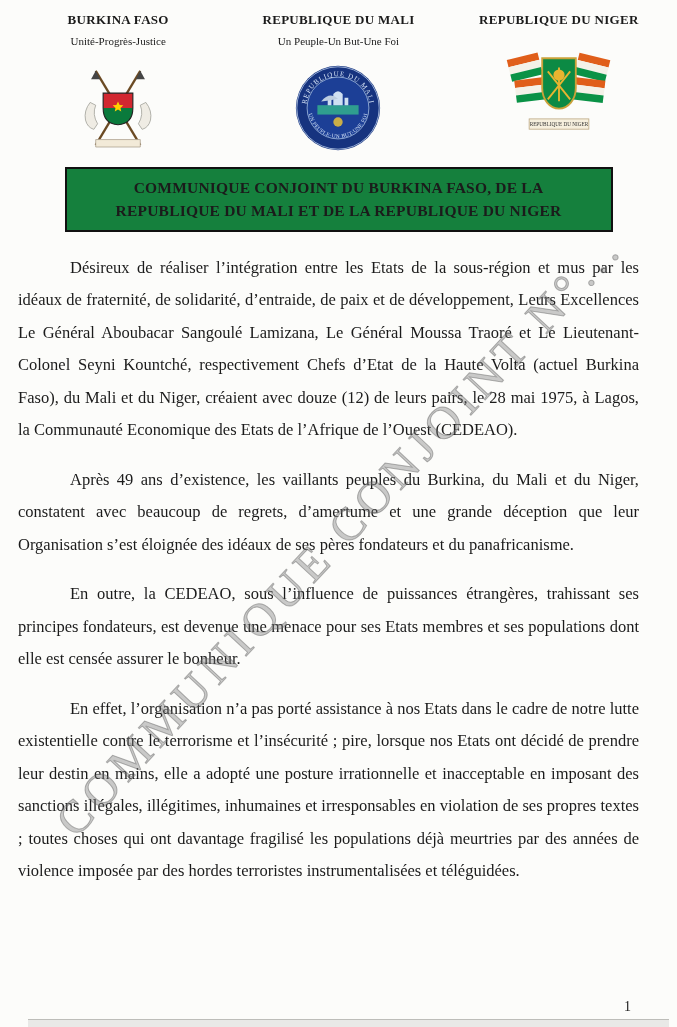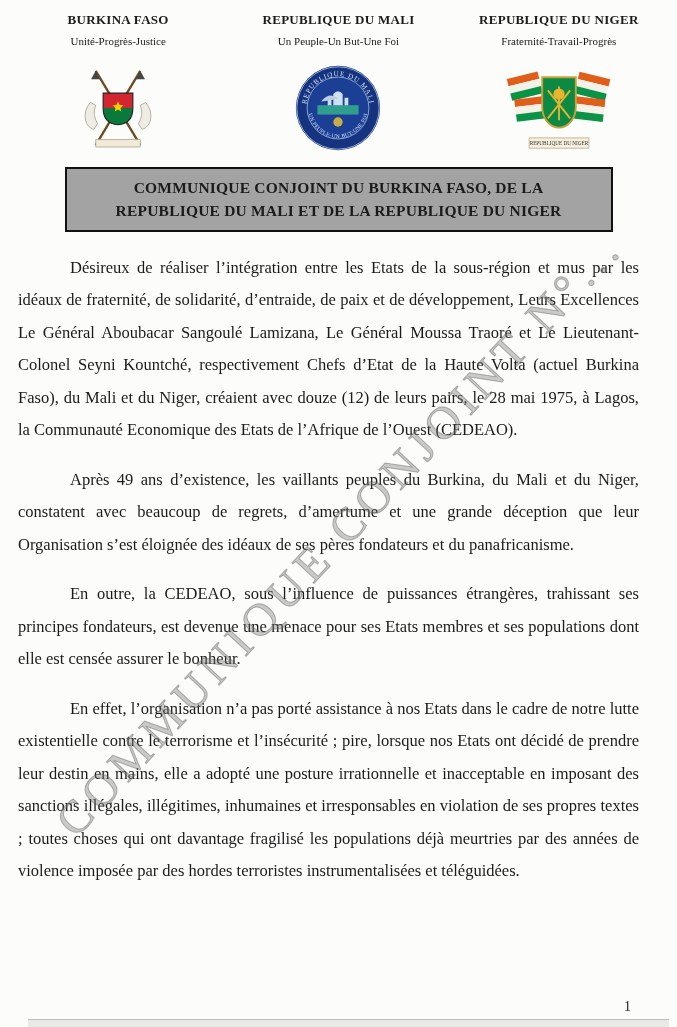--- a/index.html
+++ b/index.html
@@ -39,21 +39,21 @@
     height:94px;
     display:flex;
     align-items:center;
     justify-content:center;
   }
   
   .title-box{
     width:548px;
     margin:12px auto 0 auto;
     border:2px solid #111;
-    background:#a3a3a3;
+    background:#15803d;
     padding:7px 10px;
     text-align:center;
     box-sizing:border-box;
   }
   .title-line{
     font-weight:bold;
     font-size:15.5px;
     line-height:1.5;
     letter-spacing:.2px;
   }
@@ -150,21 +150,20 @@
           </text>
           <text font-size="5.8" fill="#d6e4f7" letter-spacing="0.4">
             <textPath href="#mali-arc-bottom" startOffset="50%" text-anchor="middle">UN PEUPLE-UN BUT-UNE FOI</textPath>
           </text>
         </svg>
       </div>
     </div>
 
     <div class="header-col">
       <div class="country-name">REPUBLIQUE DU NIGER</div>
-      <div class="country-motto">Fraternité-Travail-Progrès</div>
       <div class="emblem">
         <svg viewBox="0 0 120 95" width="112" height="89" aria-hidden="true">
 
           <g transform="translate(4,16) rotate(-14)">
             <rect x="0" y="0" width="34" height="8" fill="#e05e1a"></rect>
             <rect x="0" y="8" width="34" height="8" fill="#f4f1e8"></rect>
             <rect x="0" y="16" width="34" height="8" fill="#0a9246"></rect>
           </g>
           <g transform="translate(12,38) rotate(-7)">
             <rect x="0" y="0" width="34" height="8" fill="#e05e1a"></rect>

